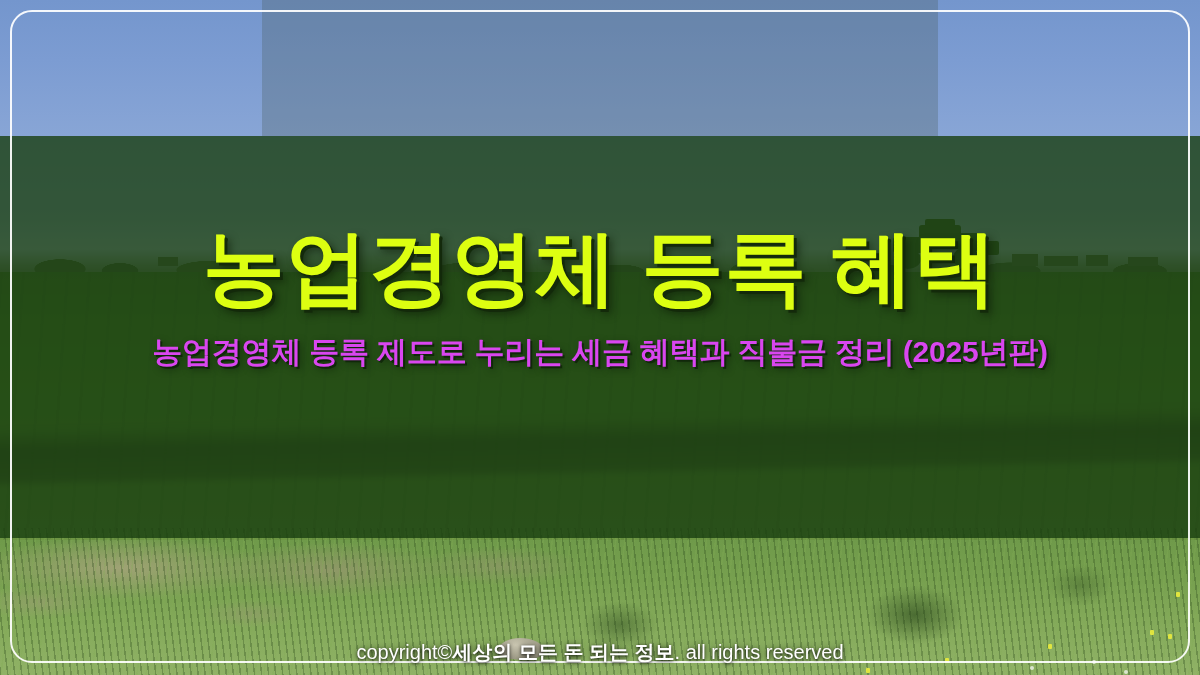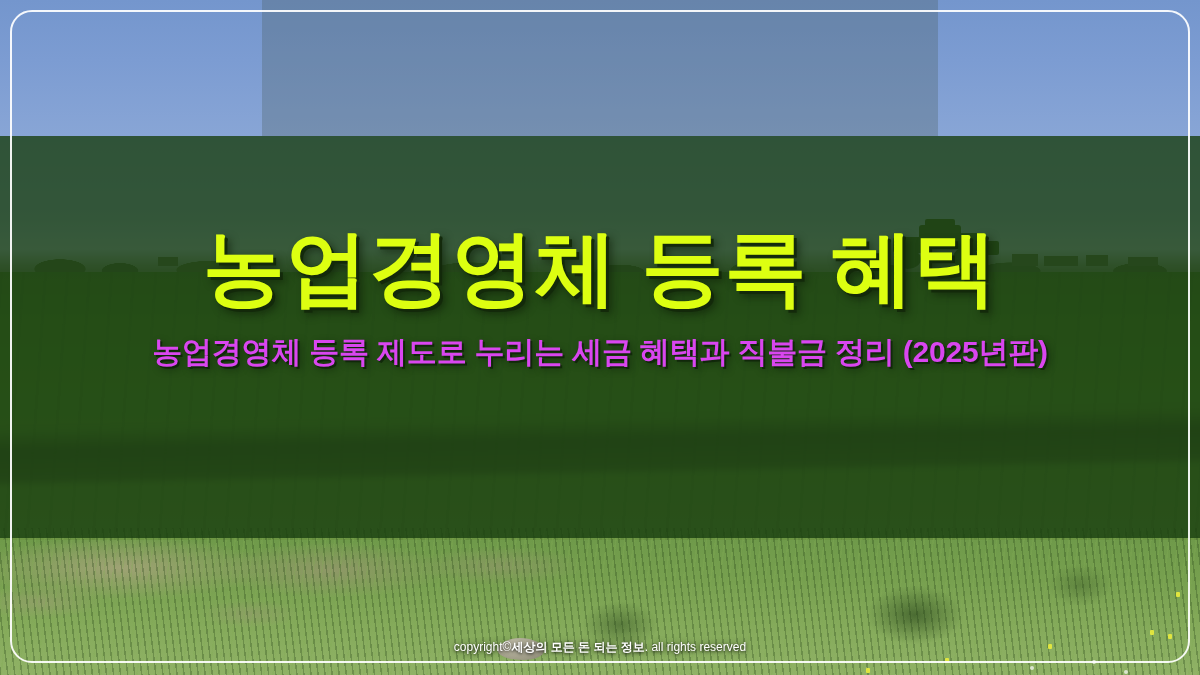--- a/index.html
+++ b/index.html
@@ -205,21 +205,21 @@
        2px 2px 0 rgba(16,38,10,.9),
        3px 3px 7px rgba(10,26,6,.6);
     white-space:nowrap;
   }
 
   .footer {
     position:absolute;
     left:0; top:639px; width:1200px;
     text-align:center;
     font-family:"Liberation Sans", sans-serif;
-    font-size:12px;
+    font-size:20px;
     color:#ffffff;
     text-shadow:0 1px 3px rgba(0,0,0,.75), 0 0 6px rgba(0,0,0,.5);
     white-space:nowrap;
   }
   .footer .brand { font-weight:bold; }
 </style>
 </head>
 <body>
 
 <div id="thumbnail">

